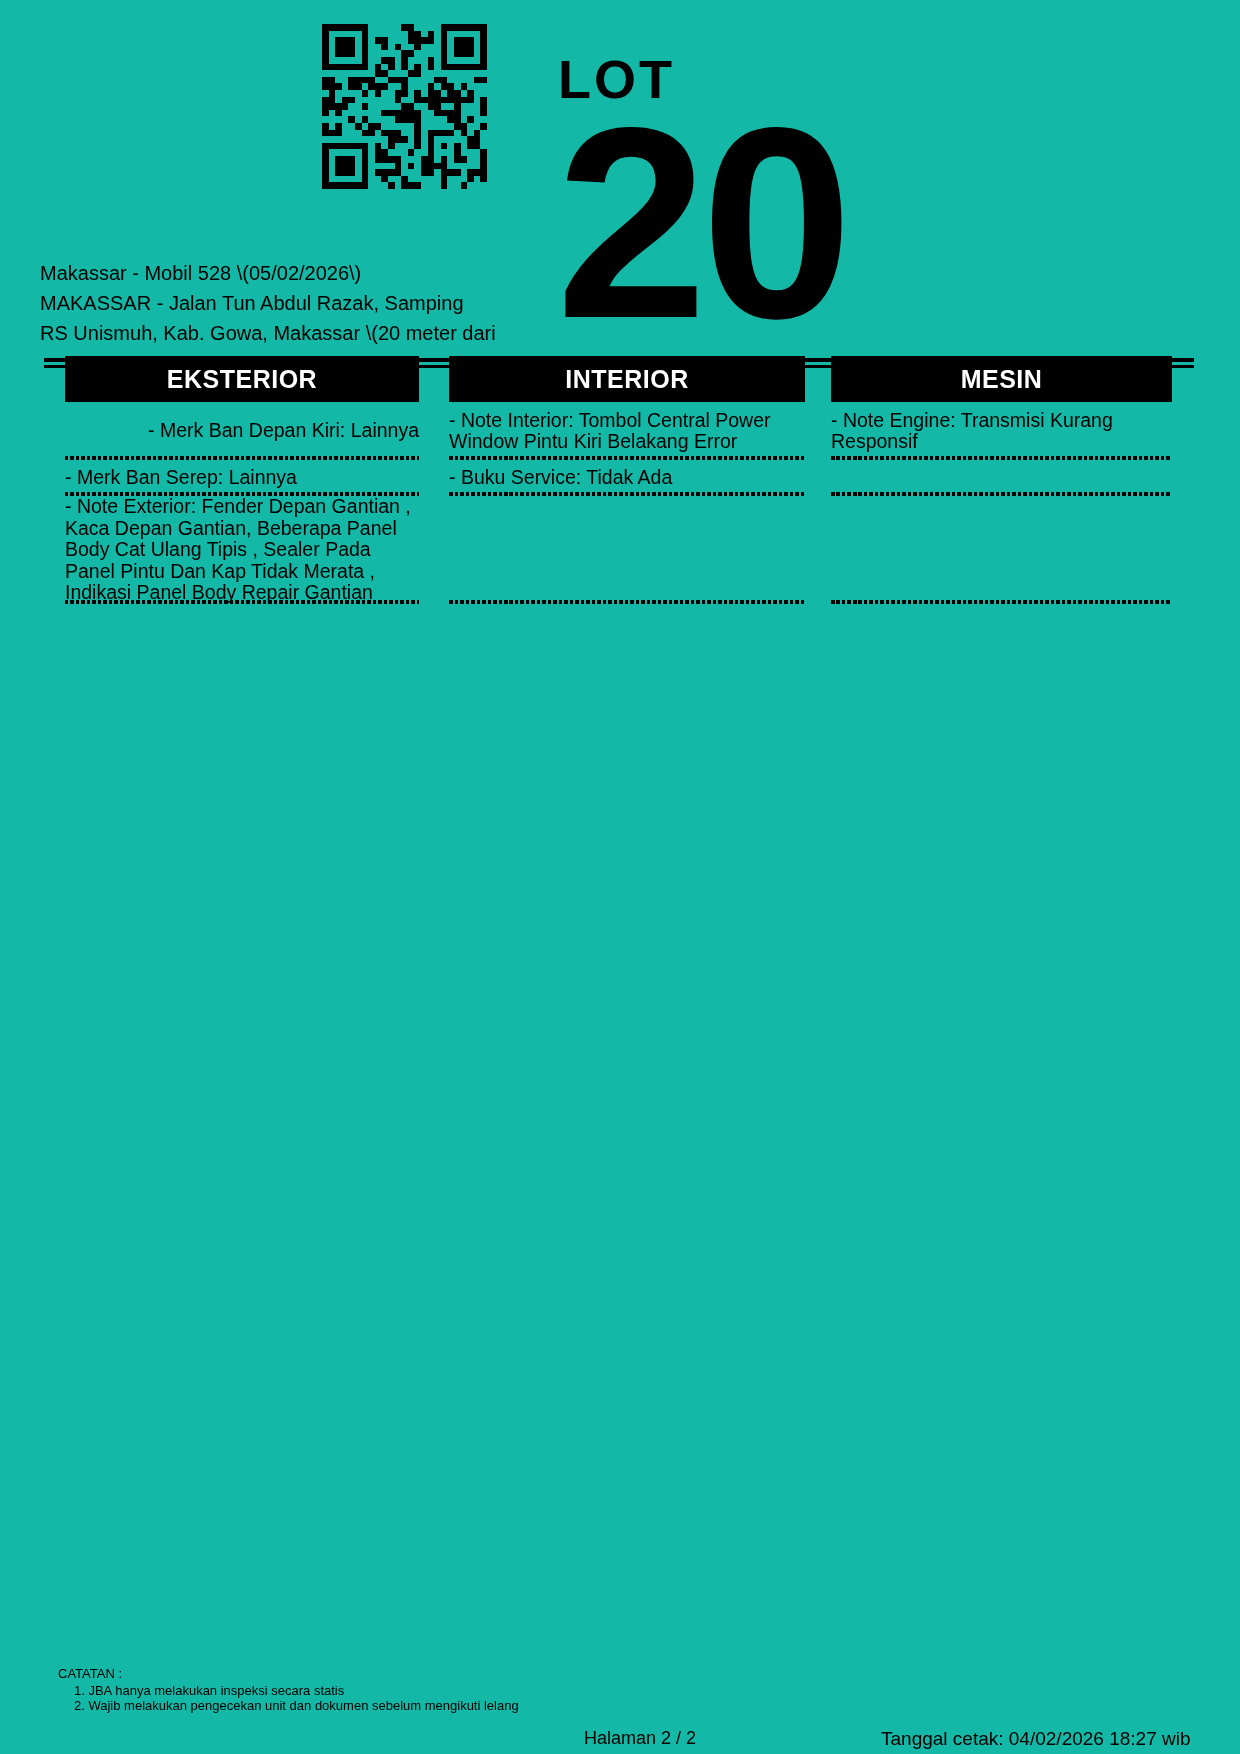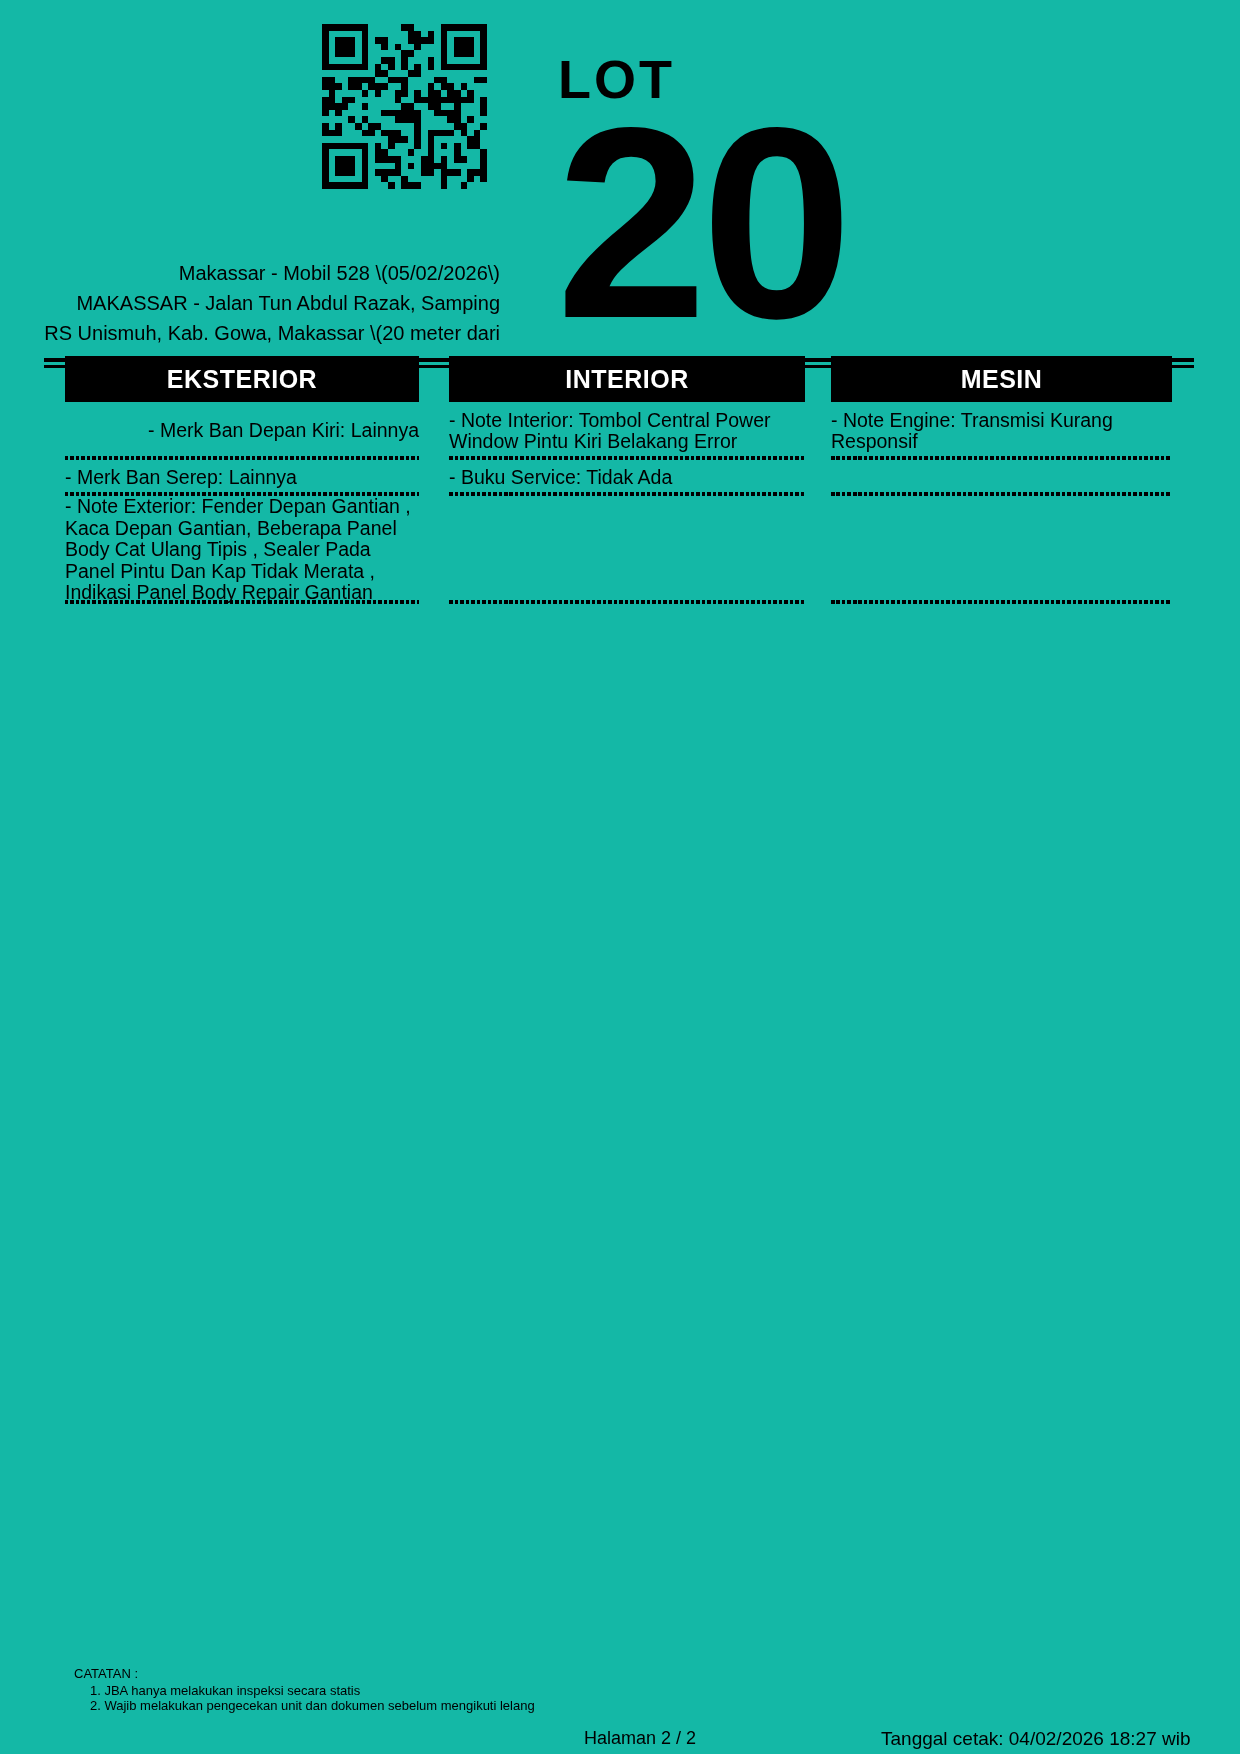--- a/index.html
+++ b/index.html
@@ -18,21 +18,21 @@
   .lot-label{
     position:absolute;left:558px;top:52px;
     font-size:54px;font-weight:bold;letter-spacing:3px;line-height:1;
   }
   .lot-number{
     position:absolute;left:556px;top:101px;
     font-size:272px;font-weight:bold;line-height:0.9;letter-spacing:-6px;
   }
   .address{
     position:absolute;left:40px;top:258px;width:460px;
-    font-size:20px;line-height:30px;text-align:right;
+    font-size:20px;line-height:30px;
   }
   .address div{white-space:nowrap;}
   
   .double-rule{
     position:absolute;left:44px;top:358px;width:1150px;height:3px;
     border-top:4px solid #000;border-bottom:3px solid #000;
     box-sizing:content-box;
   }
   
   .col{position:absolute;top:356px;}
@@ -52,21 +52,21 @@
   .cell.r2{height:36px;}
   .cell.r3{height:108px;}
   .cell p{
     margin:0;font-size:19.5px;line-height:21.5px;
   }
   .dot{
     position:absolute;left:0;right:0;bottom:0;height:4px;
     background-image:repeating-linear-gradient(90deg,#000 0 3.5px,transparent 3.5px 5.5px);
   }
   
-  .notes{position:absolute;left:74px;top:1666px;font-size:13px;line-height:15.5px;}
+  .notes{position:absolute;left:58px;top:1666px;font-size:13px;line-height:15.5px;}
   .notes .notes-title{margin:0 0 1px 0;}
   .notes .note-line{margin:0 0 0 16px;}
   .page-indicator{position:absolute;left:584px;top:1728px;font-size:18px;}
   .print-date{position:absolute;left:881px;top:1728px;font-size:19px;}
 </style>
 </head>
 <body>
 
 <div class="page">
 

